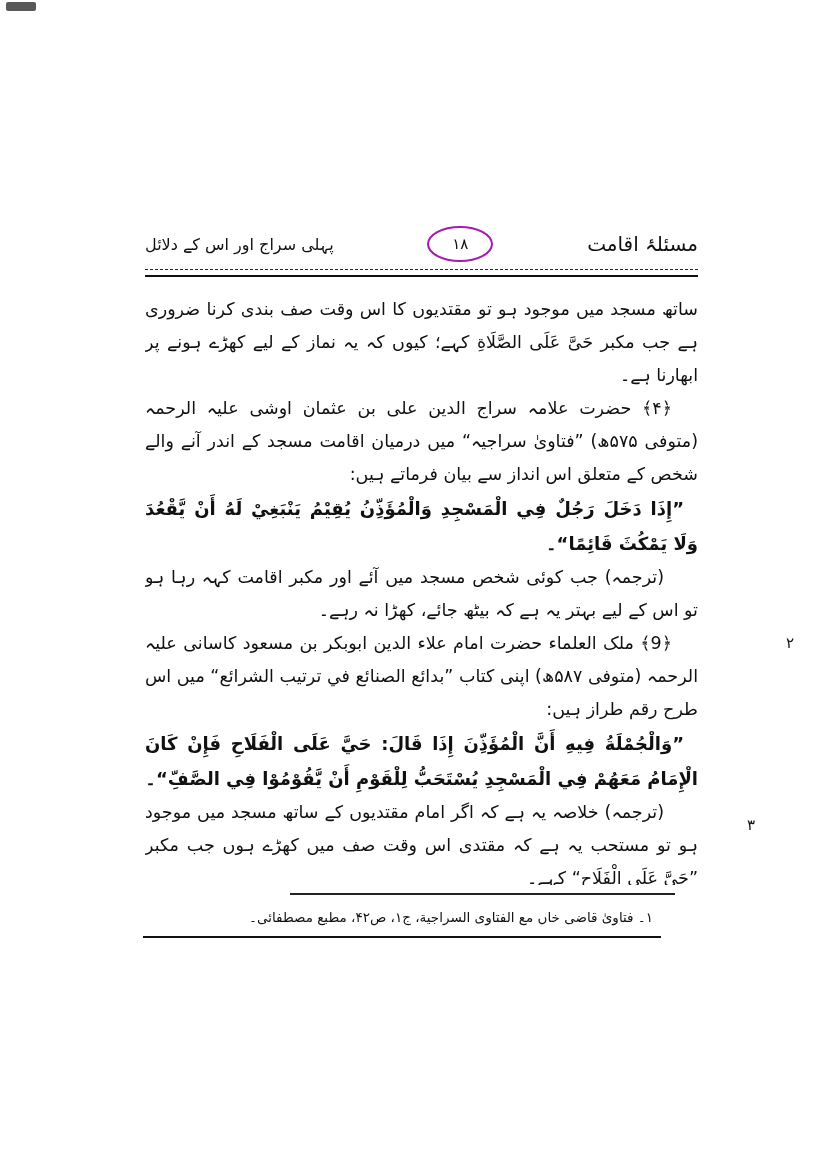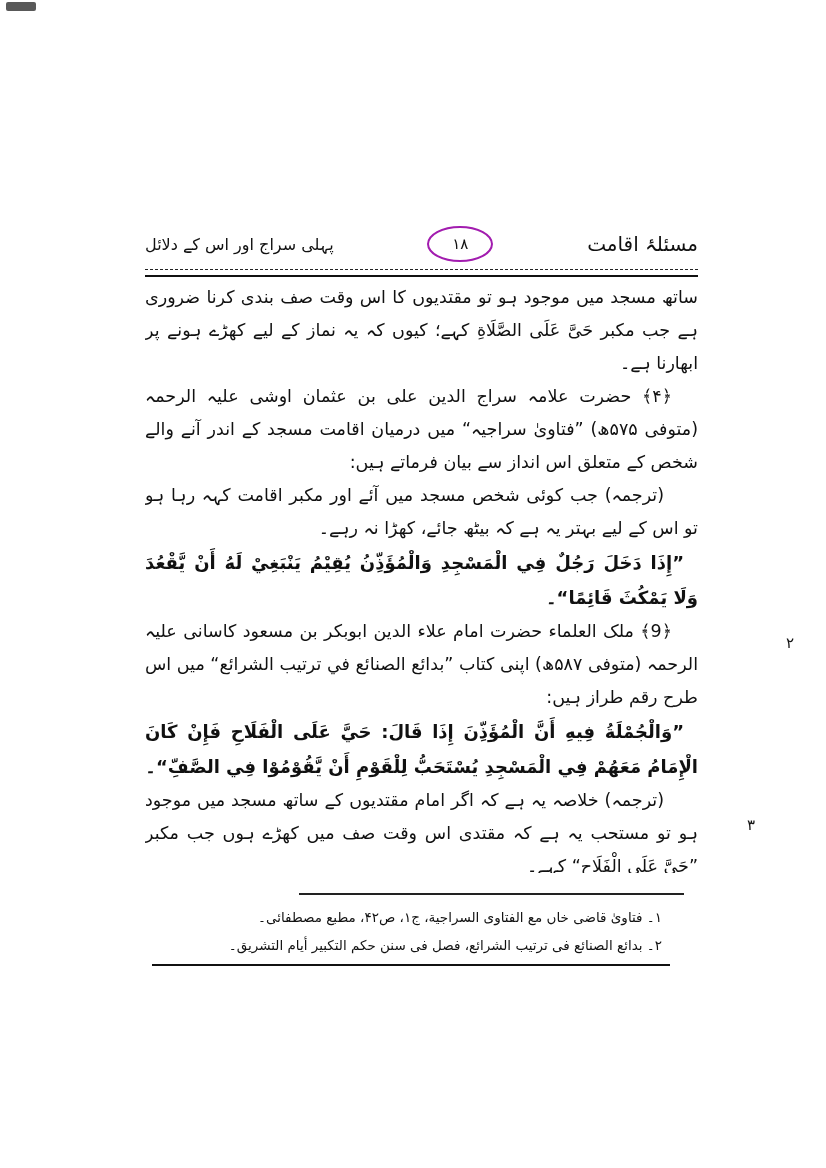--- a/index.html
+++ b/index.html
@@ -16,28 +16,28 @@
   
   .header-row{display:flex;align-items:center;justify-content:space-between;}
   .book-title{font-weight:400;font-size:20px;white-space:nowrap;}
   .chapter-title{font-size:16px;white-space:nowrap;}
   .page-oval{width:62px;height:32px;border:2px solid #a21caf;border-radius:50%;
     display:flex;align-items:center;justify-content:center;
     font-size:15px;flex:0 0 auto;margin:0 8px;}
   .rule-double{margin-top:7px;height:5px;
     border-top:1.5px dashed #222;border-bottom:2px solid #111;}
   
-  .body-block{margin-top:4px;height:592px;overflow:hidden;}
+  .body-block{margin-top:16px;height:592px;overflow:hidden;}
   .para{font-size:17.5px;line-height:33px;text-align:justify;margin:0;
     text-align-last:right;}
   .para.section{text-indent:26px;}
   .para.trans{text-indent:34px;}
   .para.quote{font-weight:700;font-size:18px;text-indent:14px;line-height:35px;}
   
-  .footnotes{position:absolute;left:149px;top:893px;width:553px;direction:rtl;}
+  .footnotes{position:absolute;left:140px;top:893px;width:553px;direction:rtl;}
   .fn-sep{border-top:2px solid #222;width:385px;margin-right:18px;margin-left:auto auto;}
   .fn-list{margin-top:8px;}
   .fn{font-size:13.5px;line-height:28px;text-align:right;padding-right:40px;
     direction:rtl;}
   .fn.fn-last{padding-right:48px;}
   .fn-bottom-rule{border-top:2px solid #111;width:518px;margin-right:32px;margin-top:5px;}
   
   .margin-ref{position:absolute;font-size:15px;color:#111;}
   .margin-ref.r2{left:786px;top:634px;}
   .margin-ref.r3{left:747px;top:816px;}
@@ -57,35 +57,34 @@
         <span>۱۸</span>
       </div>
       <div class="chapter-title">پہلی سراج اور اس کے دلائل</div>
     </div>
 
     <div class="rule-double"></div>
 
     <div class="body-block">
       <p class="para">ساتھ مسجد میں موجود ہو تو مقتدیوں کا اس وقت صف بندی کرنا ضروری ہے جب مکبر حَیَّ عَلَی الصَّلَاةِ کہے؛ کیوں کہ یہ نماز کے لیے کھڑے ہونے پر ابھارنا ہے۔</p>
       <p class="para section">﴿۴﴾ حضرت علامہ سراج الدین علی بن عثمان اوشی علیہ الرحمہ (متوفی ۵۷۵ھ) ”فتاویٰ سراجیہ“ میں درمیان اقامت مسجد کے اندر آنے والے شخص کے متعلق اس انداز سے بیان فرماتے ہیں:</p>
+      <p class="para quote">”إِذَا دَخَلَ رَجُلٌ فِي الْمَسْجِدِ وَالْمُؤَذِّنُ يُقِيْمُ يَنْبَغِيْ لَهُ أَنْ يَّقْعُدَ وَلَا يَمْكُثَ قَائِمًا“۔</p>
       <p class="para trans">(ترجمہ) جب کوئی شخص مسجد میں آئے اور مکبر اقامت کہہ رہا ہو تو اس کے لیے بہتر یہ ہے کہ بیٹھ جائے، کھڑا نہ رہے۔</p>
-      <p class="para quote">”إِذَا دَخَلَ رَجُلٌ فِي الْمَسْجِدِ وَالْمُؤَذِّنُ يُقِيْمُ يَنْبَغِيْ لَهُ أَنْ يَّقْعُدَ وَلَا يَمْكُثَ قَائِمًا“۔</p>
       <p class="para section">﴿9﴾ ملک العلماء حضرت امام علاء الدین ابوبکر بن مسعود کاسانی علیہ الرحمہ (متوفی ۵۸۷ھ) اپنی کتاب ”بدائع الصنائع في ترتيب الشرائع“ میں اس طرح رقم طراز ہیں:</p>
       <p class="para quote">”وَالْجُمْلَةُ فِيهِ أَنَّ الْمُؤَذِّنَ إِذَا قَالَ: حَيَّ عَلَى الْفَلَاحِ فَإِنْ كَانَ الْإِمَامُ مَعَهُمْ فِي الْمَسْجِدِ يُسْتَحَبُّ لِلْقَوْمِ أَنْ يَّقُوْمُوْا فِي الصَّفِّ“۔</p>
       <p class="para trans">(ترجمہ) خلاصہ یہ ہے کہ اگر امام مقتدیوں کے ساتھ مسجد میں موجود ہو تو مستحب یہ ہے کہ مقتدی اس وقت صف میں کھڑے ہوں جب مکبر ”حَيَّ عَلَى الْفَلَاحِ“ کہے۔</p>
 
     </div>
 
   </div>
 
   <span class="margin-ref r2">۲</span>
   <span class="margin-ref r3">۳</span>
 
   <div class="footnotes">
     <div class="fn-sep"></div>
     <div class="fn-list">
       <div class="fn">۱۔ فتاویٰ قاضی خاں مع الفتاوی السراجیة، ج۱، ص۴۲، مطبع مصطفائی۔</div>
-      <div class="fn">۲۔ بدائع الصنائع فی ترتیب الشرائع، فصل فی سنن حکم التکبیر أیام التشریق۔</div>
     </div>
     <div class="fn-bottom-rule"></div>
   </div>
 
 </div>
 
 </body></html>

